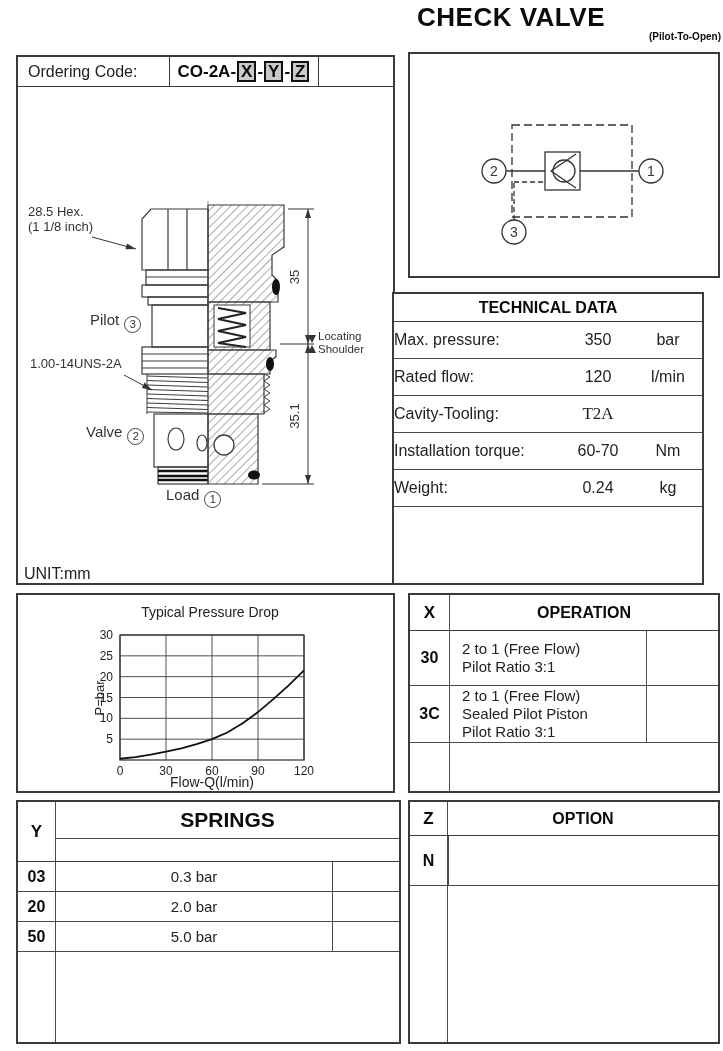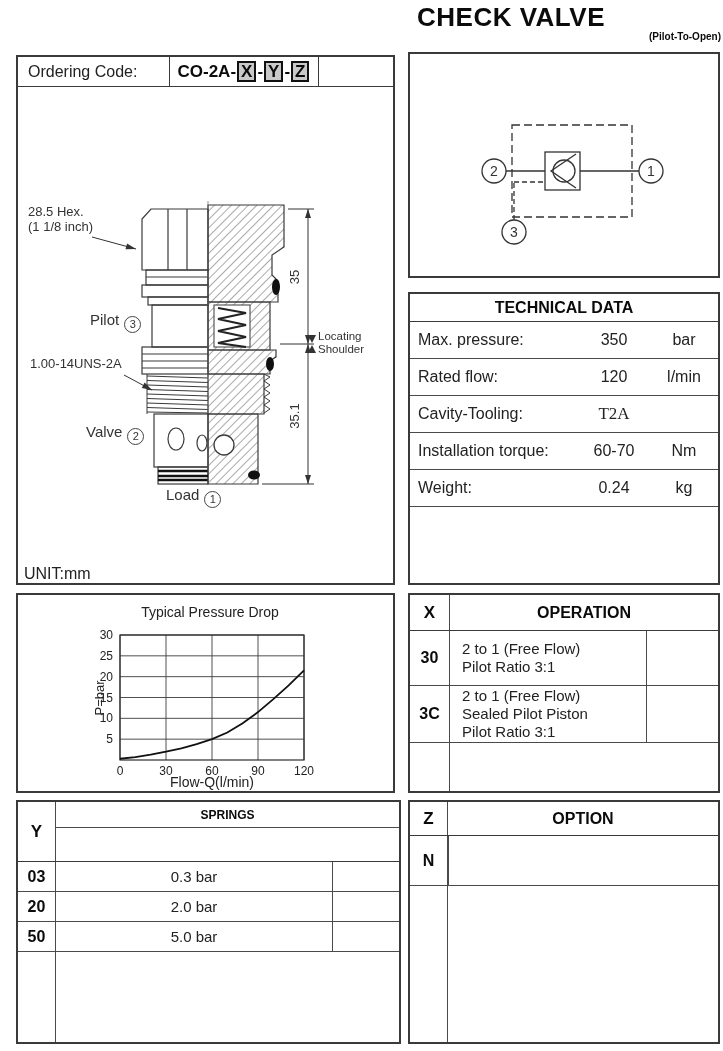--- a/index.html
+++ b/index.html
@@ -28,26 +28,26 @@
   .dw-note  { position:absolute; font-size:13px; color:#333; line-height:1.15; white-space:nowrap; }
   .circ { display:inline-flex; width:17px; height:17px; border:1.3px solid #444; border-radius:50%;
           align-items:center; justify-content:center; font-size:11px; margin-left:5px;
           vertical-align:-3px; color:#333; }
   .unit-note { position:absolute; left:6px; top:478px; font-size:16px; color:#222; }
 
   
   #symbol-panel { left:408px; top:52px; width:312px; height:226px; }
 
   
-  #tech-panel { left:408px; top:292px; width:312px; height:293px; }
+  #tech-panel { left:392px; top:292px; width:312px; height:293px; }
   .tech-header { height:28px; border-bottom:1.5px solid #3a3a3a; display:flex; align-items:center;
                  justify-content:center; font-size:16px; font-weight:bold; color:#0b0b0b; }
   .t-row { display:grid; grid-template-columns:168px 72px 1fr; height:37px;
            border-bottom:1.2px solid #4a4a4a; align-items:center; font-size:16px; color:#222; }
-  .t-label { padding-left:8px; }
+  .t-label { }
   .t-value { text-align:center; }
   .t-unit  { text-align:center; }
   .serif { font-family:"Liberation Serif", serif; font-size:17px; }
 
   
   #chart-panel { left:16px; top:593px; width:379px; height:200px; }
 
   
   .ct-header { display:flex; border-bottom:1.5px solid #3a3a3a; }
   .ct-corner { border-right:1.2px solid #4a4a4a; display:flex; align-items:center;
@@ -65,22 +65,22 @@
   .ct-empty .stub { border-right:1.2px solid #4a4a4a; }
 
   #operation-panel { left:408px; top:593px; width:312px; height:200px; display:flex; flex-direction:column; }
   #operation-panel .ct-corner, #operation-panel .ct-code, #operation-panel .stub { width:40px; }
   #operation-panel .ct-narrow { width:72px; }
 
   #springs-panel { left:16px; top:800px; width:385px; height:244px; display:flex; flex-direction:column; }
   #springs-panel .ct-corner, #springs-panel .ct-code, #springs-panel .stub { width:38px; }
   #springs-panel .ct-narrow { width:67px; }
   .spr-head-right { flex:1; display:flex; flex-direction:column; }
-  .spr-head-top { height:26px; border-bottom:1.2px solid #4a4a4a; display:flex; align-items:center;
-                  justify-content:center; font-weight:bold; font-size:12px; color:#0b0b0b; }
+  .spr-head-top { height:37px; border-bottom:1.2px solid #4a4a4a; display:flex; align-items:center;
+                  justify-content:center; font-weight:bold; font-size:21px; color:#0b0b0b; }
   .spr-head-sub { height:29px; display:flex; align-items:center; justify-content:center;
                   font-size:15px; color:#222; }
 
   #option-panel { left:408px; top:800px; width:312px; height:244px; display:flex; flex-direction:column; }
   #option-panel .ct-corner, #option-panel .ct-code, #option-panel .stub { width:38px; }
   #option-panel .ct-narrow { width:72px; }
 
   svg text { font-family:"Liberation Sans", sans-serif; }
 </style>
 </head>

